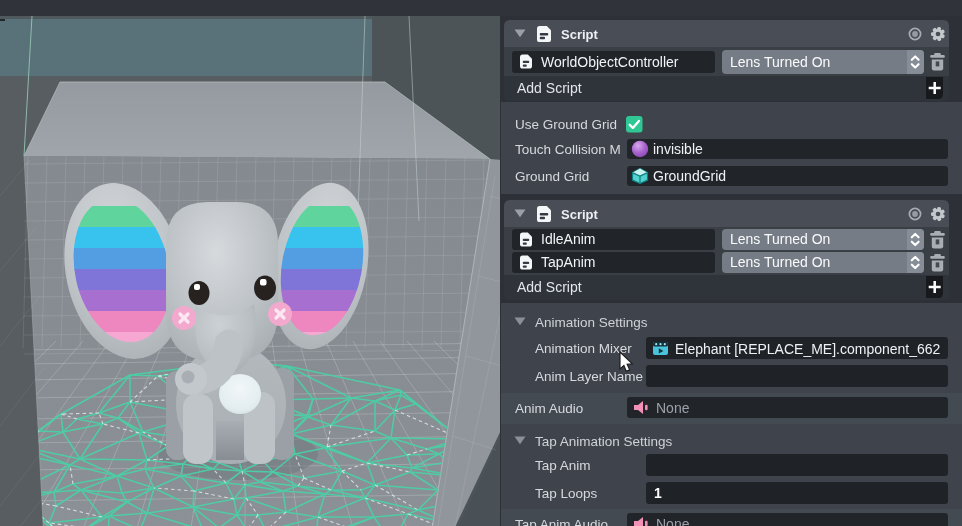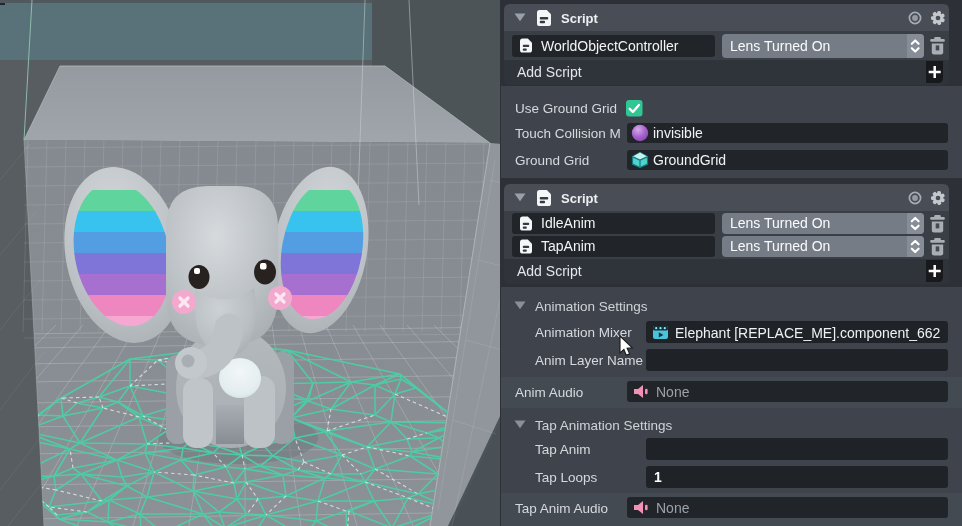--- a/index.html
+++ b/index.html
@@ -1,16 +1,16 @@
 <!DOCTYPE html>
 <html><head><meta charset="utf-8">
 <style>
 html,body{margin:0;padding:0;width:962px;height:526px;overflow:hidden;background:#30343a;
 font-family:"Liberation Sans",sans-serif;}
-#wrap{position:relative;width:962px;height:456px;}
+#wrap{position:relative;width:962px;height:456px;margin-top:16px;}
 #vp{position:absolute;left:0;top:0;}
 #sep{position:absolute;left:500px;top:0;width:2px;height:526px;background:#24272b;}
 #panel{position:absolute;left:500px;top:0;}
 </style></head>
 <body>
 <div id="wrap">
 
 <svg id="vp" width="502" height="526" viewBox="0 0 502 526">
 <defs>
   <clipPath id="clipFloor">

